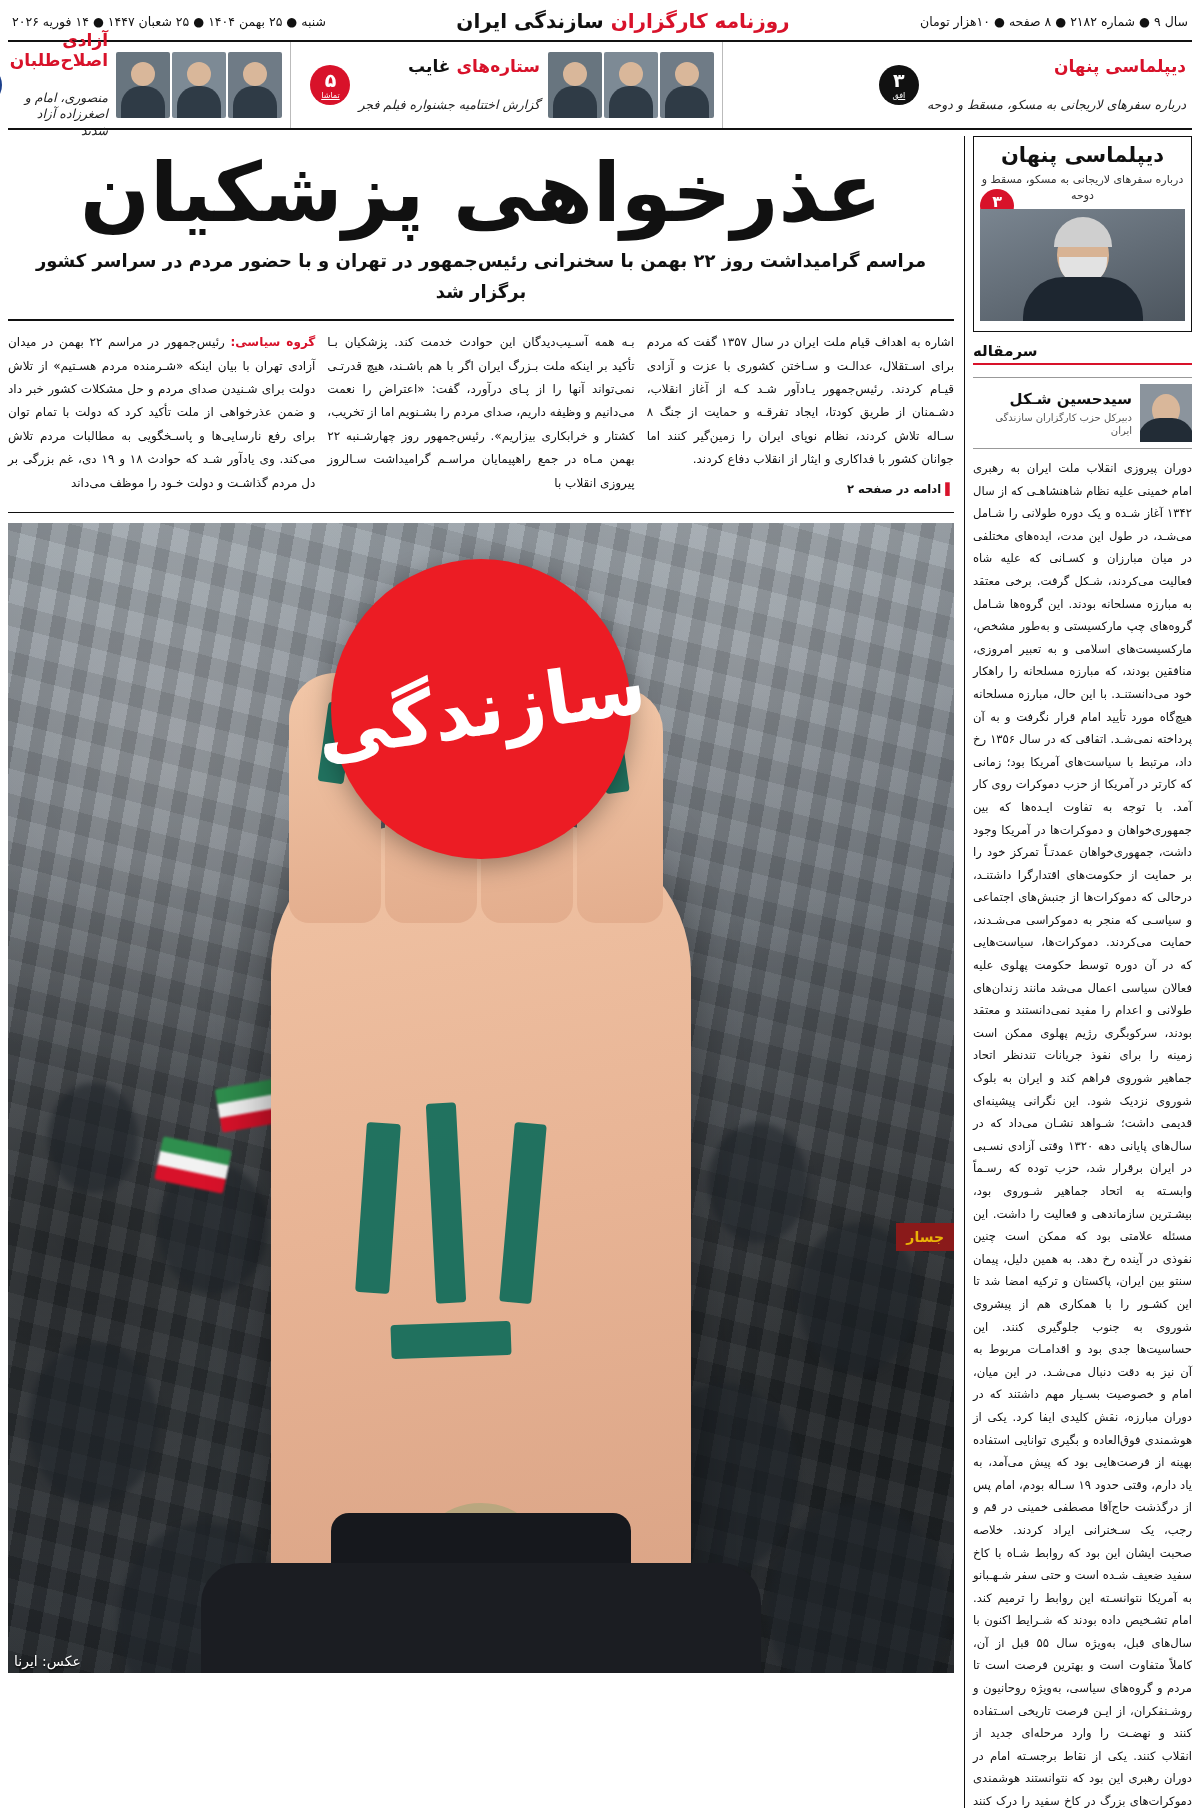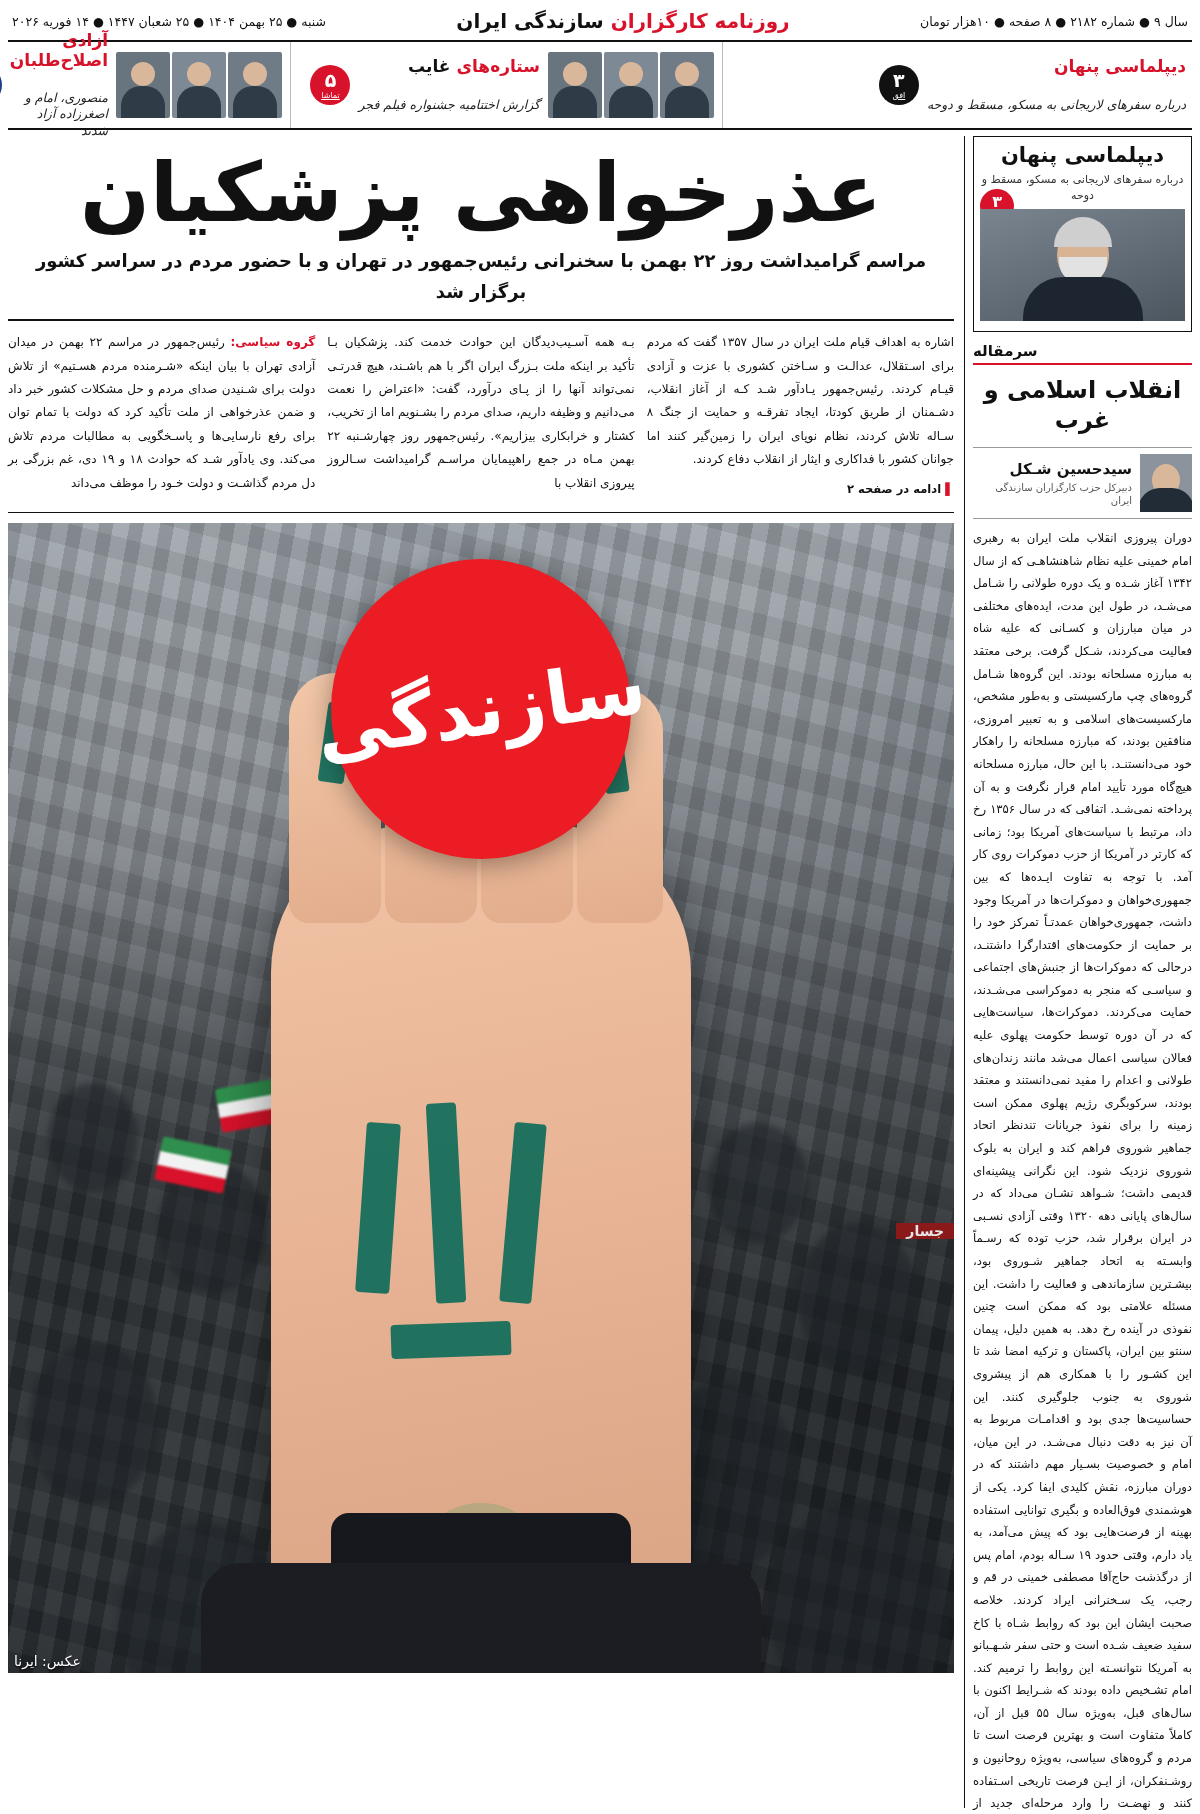--- a/index.html
+++ b/index.html
@@ -155,22 +155,22 @@
     background:radial-gradient(circle at 40% 35%,#f4f1e8,#cdc7b5);border:10px solid #b9a77f;}
   .sleeve{position:absolute;left:50%;bottom:-40px;transform:translateX(-50%);width:560px;height:150px;background:#1b1d22;border-radius:40px 40px 0 0;}
   .logo-circle{
     position:absolute;left:50%;top:36px;transform:translateX(-50%);
     width:300px;height:300px;border-radius:50%;background:#ec1c24;
     display:flex;align-items:center;justify-content:center;
     box-shadow:0 6px 26px rgba(0,0,0,.35);
   }
   .logo-circle span{color:#fff;font-size:74px;font-weight:bold;transform:rotate(-8deg);letter-spacing:-2px;}
   .side-tag{
-    position:absolute;right:0;top:700px;background:#8a1a1a;color:#e5e5e5;
-    font-size:14px;font-weight:bold;padding:0 10px;writing-mode:horizontal-tb;
+    position:absolute;right:0;top:700px;background:#8a1a1a;color:#eab308;
+    font-size:14px;font-weight:bold;padding:6px 10px;writing-mode:horizontal-tb;
   }
   .credit{position:absolute;left:6px;bottom:4px;color:#fff;font-size:14px;text-shadow:0 1px 2px #000;}
 </style>
 </head>
 <body>
 
 <div class="page">
 
   <div class="masthead">
     <div class="mast-left">سال ۹ ● شماره ۲۱۸۲ ● ۸ صفحه ● ۱۰هزار تومان</div>
@@ -259,21 +259,20 @@
         </div>
         <div class="promo-photo">
           <div class="ph-head"></div>
             <div class="ph-hair"></div>
             <div class="ph-beard"></div>
             <div class="ph-body"></div>
         </div>
       </div>
 
       <div class="sec-label">سرمقاله</div>
-      <div class="edit-title">انقلاب اسلامی و غرب</div>
 
       <div class="author">
         <div class="author-photo">
             <div class="h"></div>
             <div class="b"></div>
           </div>
         <div>
           <div class="author-name">سیدحسین شـکل</div>
           <div class="author-role">دبیرکل حزب کارگزاران سازندگی ایران</div>
         </div>

